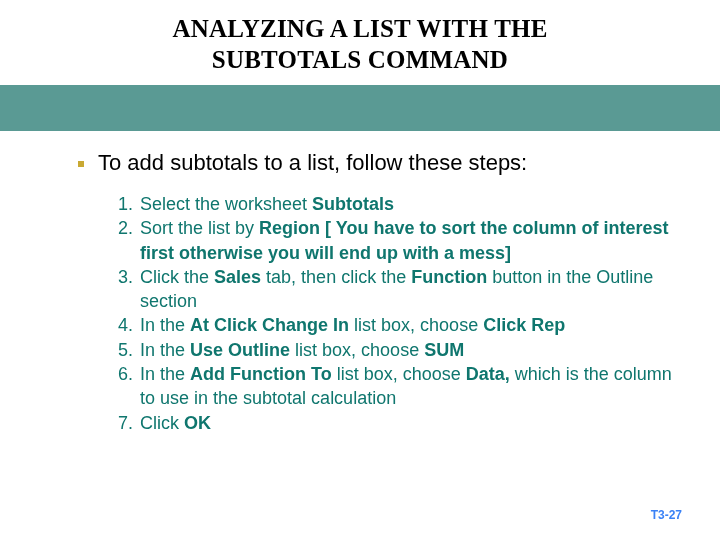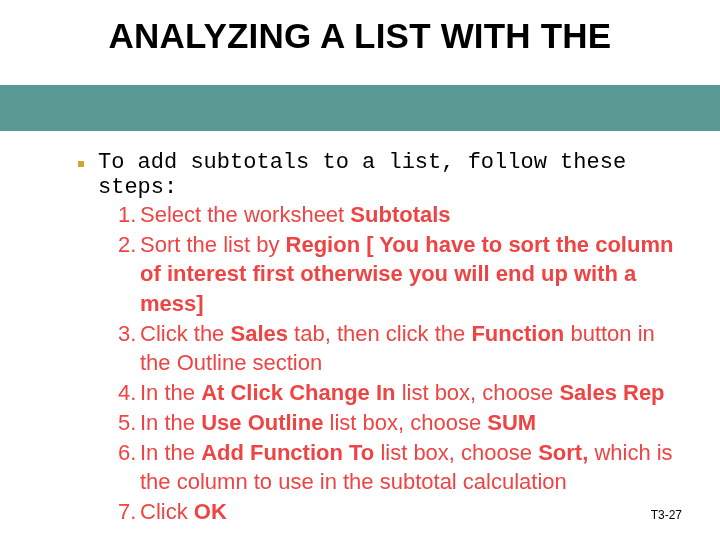--- a/index.html
+++ b/index.html
@@ -12,97 +12,99 @@
     width: 100%;
     height: 46px;
     background: #5a9a94;
   }
   .title {
     position: absolute;
     top: 14px;
     left: 0;
     width: 100%;
     text-align: center;
-    font-size: 35px;
+    font-size: 25px;
     font-weight: bold;
     line-height: 1.23;
     color: #000;
     letter-spacing: 0.2px;
+    font-family: Liberation Serif, serif;
   }
   .content {
     position: absolute;
     top: 150px;
     left: 78px;
     right: 42px;
   }
   .lead {
     font-size: 22px;
     color: #000;
     position: relative;
     padding-left: 20px;
-    font-family: Liberation Mono, monospace;
+    margin-bottom: 16px;
   }
   .bullet-dot {
     position: absolute;
     left: 0;
     top: 11px;
     width: 6px;
     height: 6px;
     background: #c9a933;
     border-radius: 0;
   }
   ol.steps {
     list-style: none;
     margin-left: 40px;
     counter-reset: step;
   }
   ol.steps li {
     counter-increment: step;
-    font-size: 22px;
+    font-size: 18px;
     line-height: 1.35;
-    color: #ef4444;
+    color: #0f766e;
     position: relative;
     padding-left: 22px;
     margin-bottom: 0px;
   }
   ol.steps li::before {
     content: counter(step) ".";
     position: absolute;
     left: 0;
     top: 0;
   }
   .footer {
     position: absolute;
     right: 38px;
     bottom: 18px;
     font-size: 12px;
-    font-weight: normal;
-    color: #000000;
+    font-weight: bold;
+    color: #3b82f6;
   }
 </style>
 </head>
 <body>
 
 <div class="slide">
   <div class="header-band"></div>
 
   <div class="title">
     <span>ANALYZING A LIST WITH THE</span><br>
+    <span>SUBTOTALS COMMAND</span>
   </div>
 
   <div class="content">
     <div class="lead">
       <span class="bullet-dot"></span>
       <span>To add subtotals to a list, follow these steps:</span>
     </div>
     <ol class="steps">
       <li>Select the worksheet <b>Subtotals</b></li>
       <li>Sort the list by <b>Region [ You have to sort the column of interest first otherwise you will end up with a mess]</b></li>
       <li>Click the <b>Sales</b> tab, then click the <b>Function</b> button in the Outline section</li>
-      <li>In the <b>At Click Change In</b> list box, choose <b>Sales Rep</b></li>
+      <li>In the <b>At Click Change In</b> list box, choose <b>Click Rep</b></li>
       <li>In the <b>Use Outline</b> list box, choose <b>SUM</b></li>
-      <li>In the <b>Add Function To</b> list box, choose <b>Sort,</b> which is the column to use in the subtotal calculation</li>
+      <li>In the <b>Add Function To</b> list box, choose <b>Data,</b> which is the column to use in the subtotal calculation</li>
       <li>Click <b>OK</b></li>
     </ol>
   </div>
 
   <div class="footer">T3-27</div>
 </div>
 
 </body></html>

